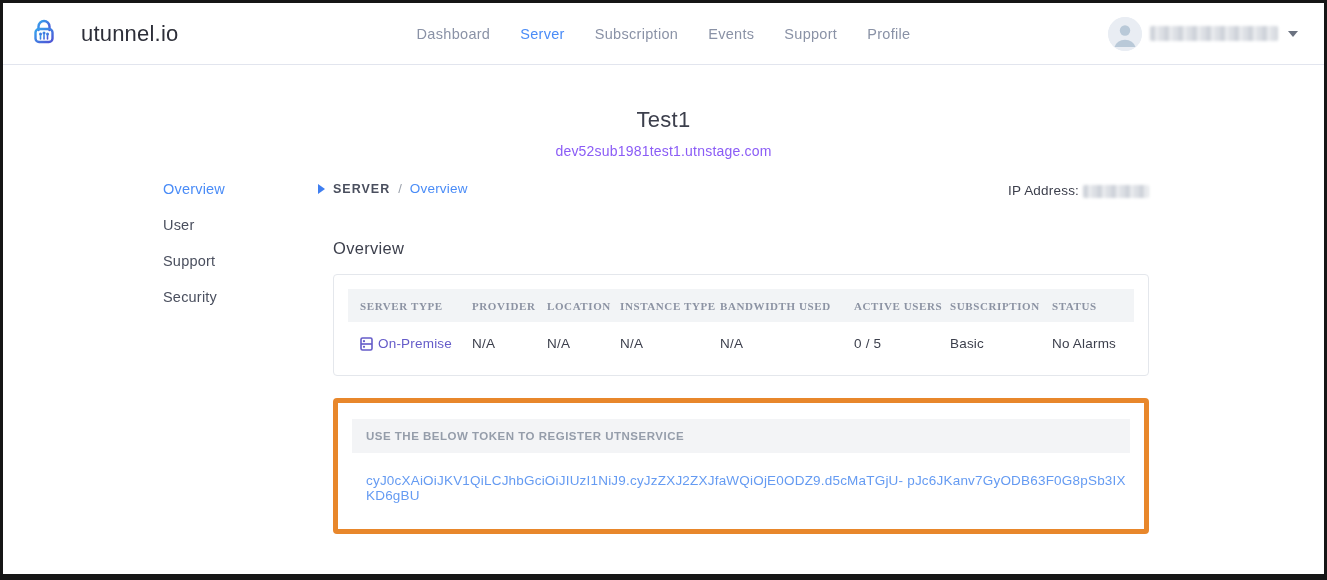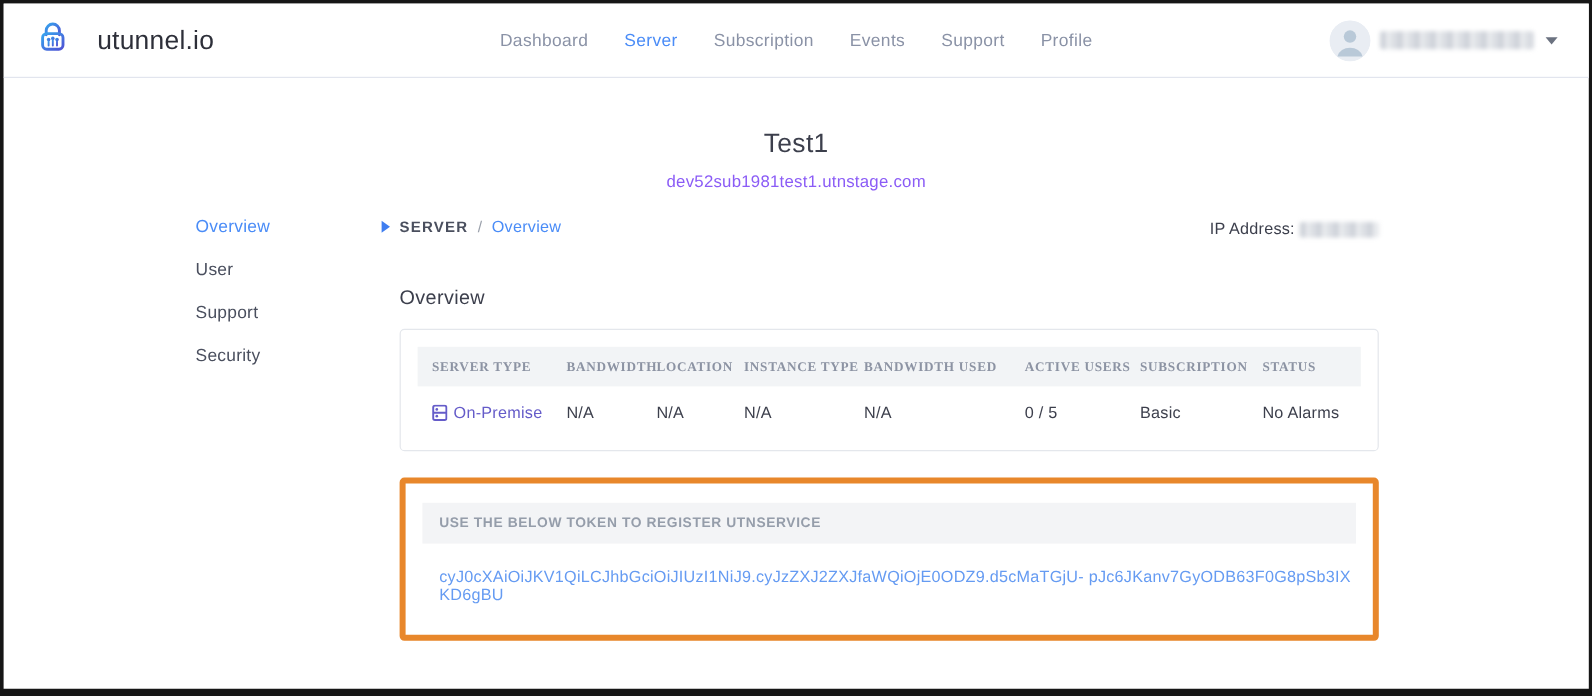--- a/index.html
+++ b/index.html
@@ -171,21 +171,21 @@
             <span class="redacted ip"></span>
           </div>
         </div>
       </div>
 
       <div class="section-heading">Overview</div>
 
       <div class="card">
         <div class="thead">
           <span class="col c0 th">SERVER TYPE</span>
-          <span class="col c1 th">BANDWIDTH</span>
+          <span class="col c1 th">PROVIDER</span>
           <span class="col c2 th">LOCATION</span>
           <span class="col c3 th">INSTANCE TYPE</span>
           <span class="col c4 th">BANDWIDTH USED</span>
           <span class="col c5 th">ACTIVE USERS</span>
           <span class="col c6 th">SUBSCRIPTION</span>
           <span class="col c7 th">STATUS</span>
         </div>
         <div class="trow">
           <span class="col c0 td link">
             <span>

